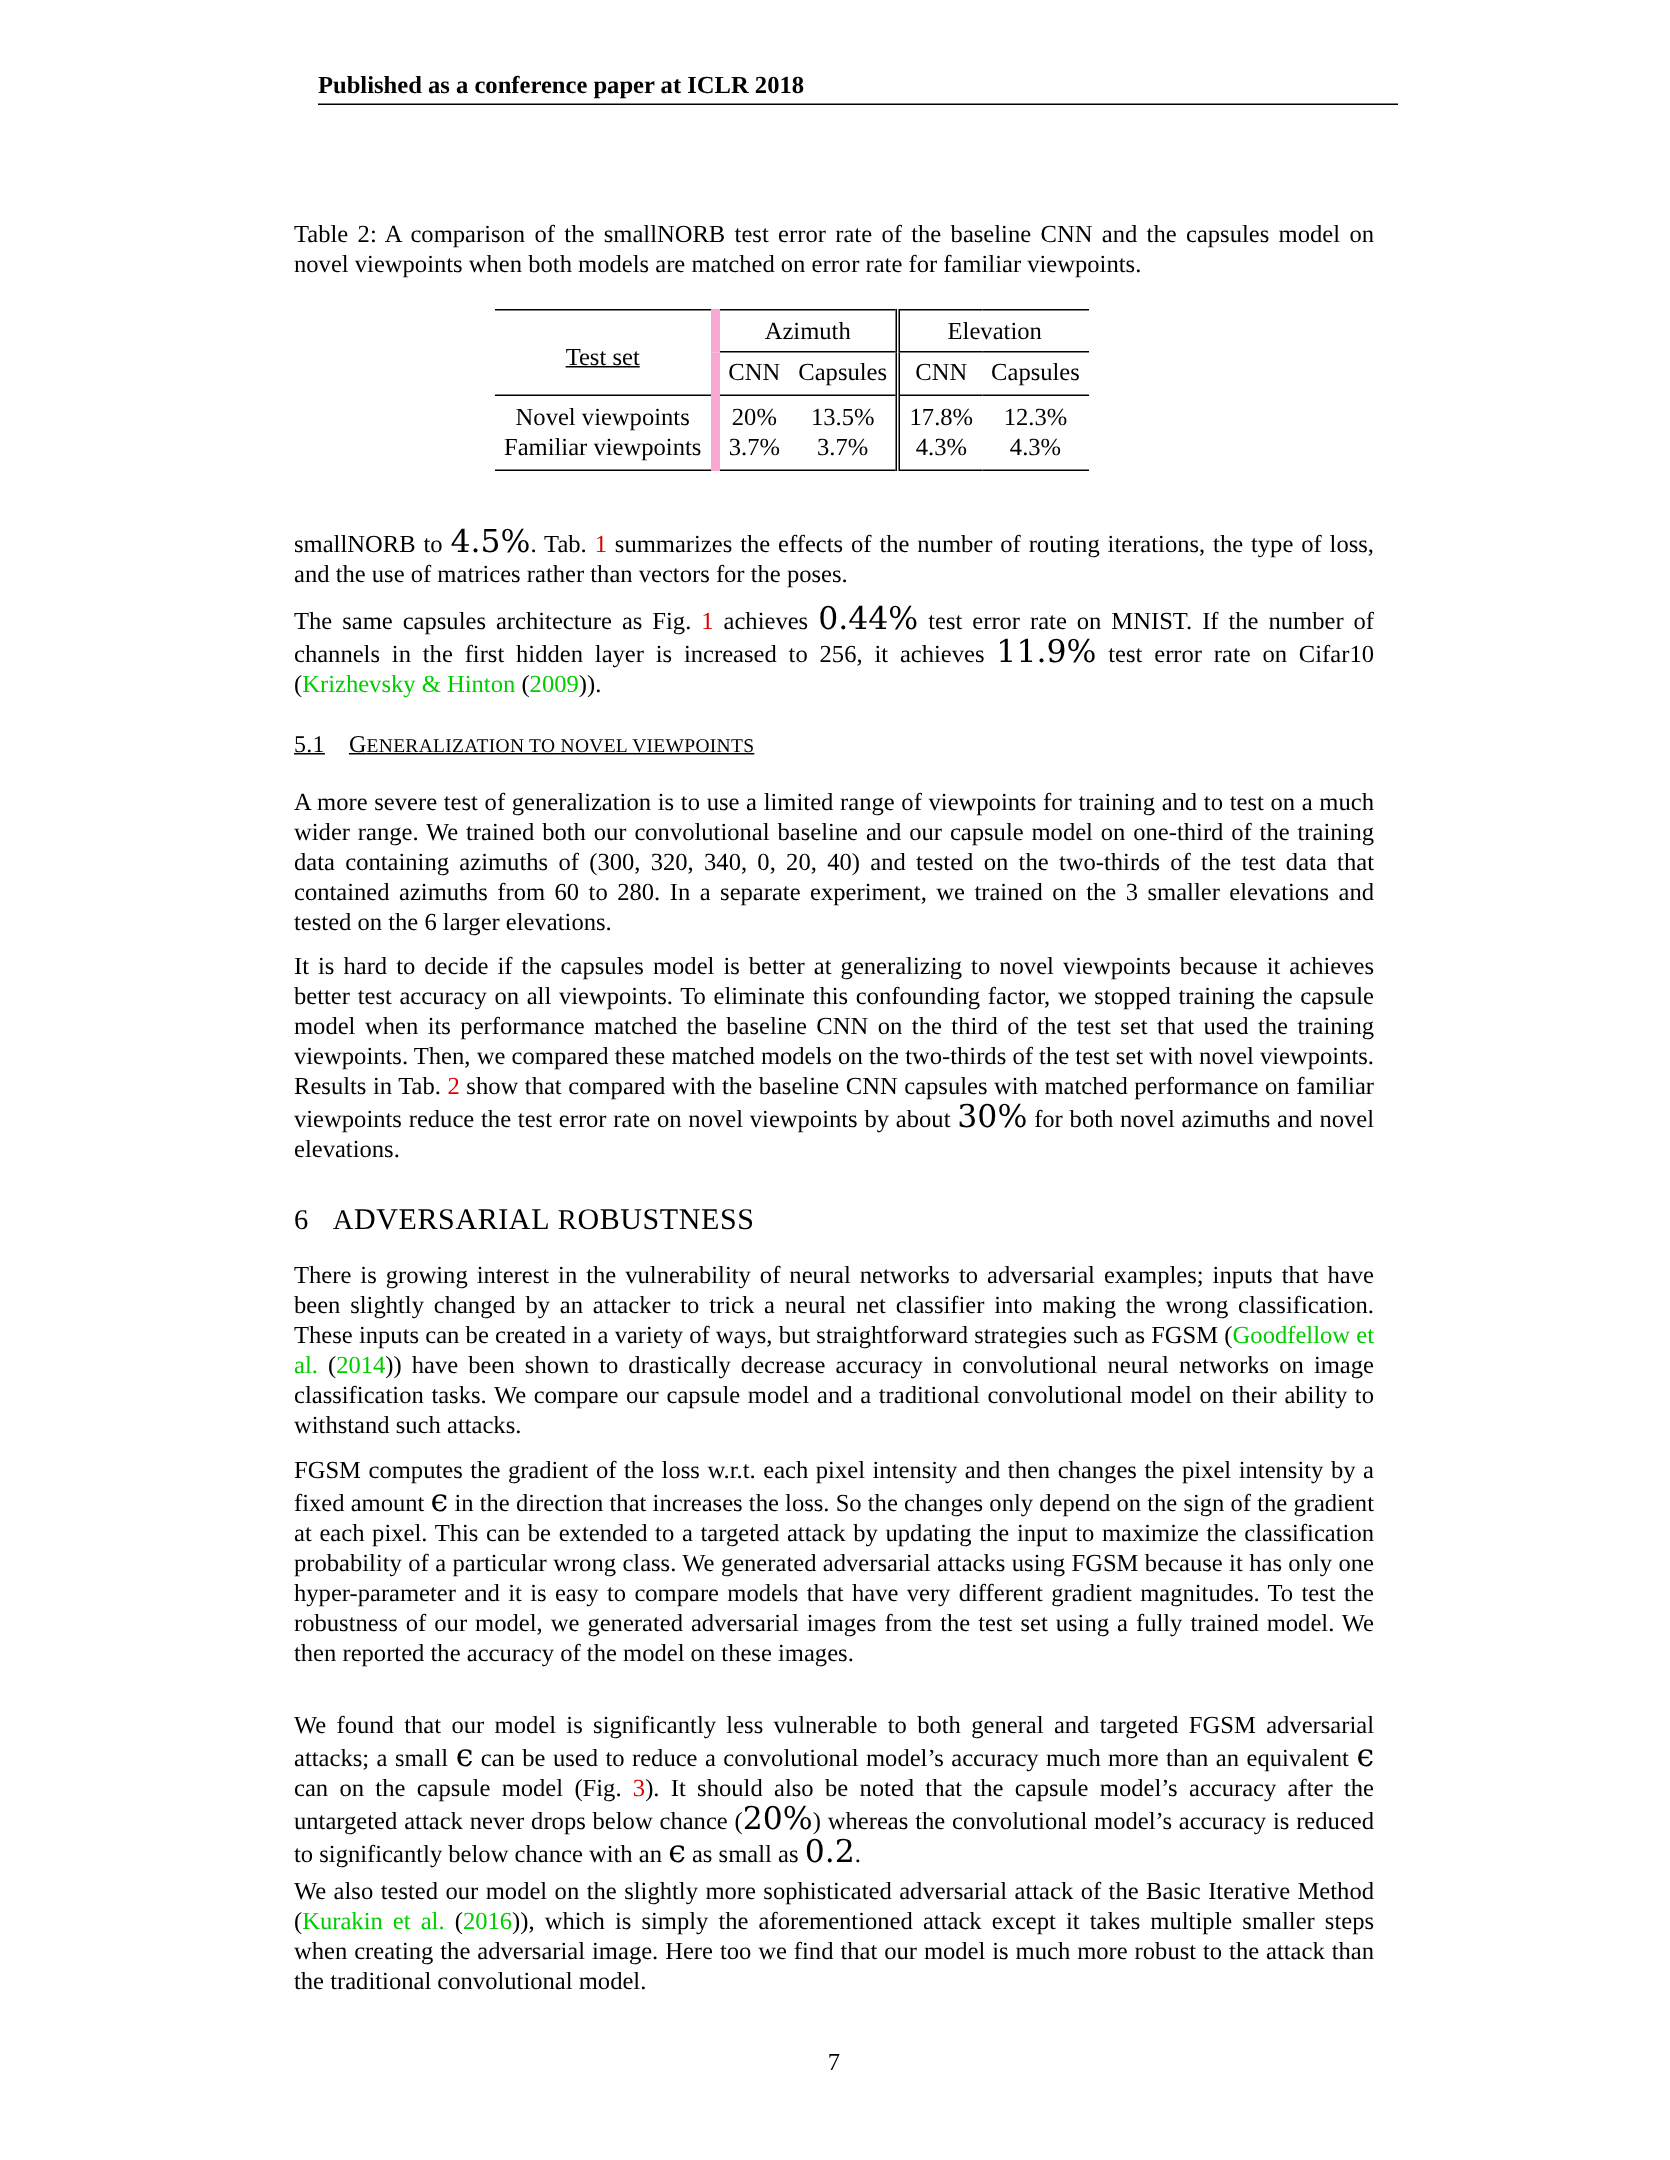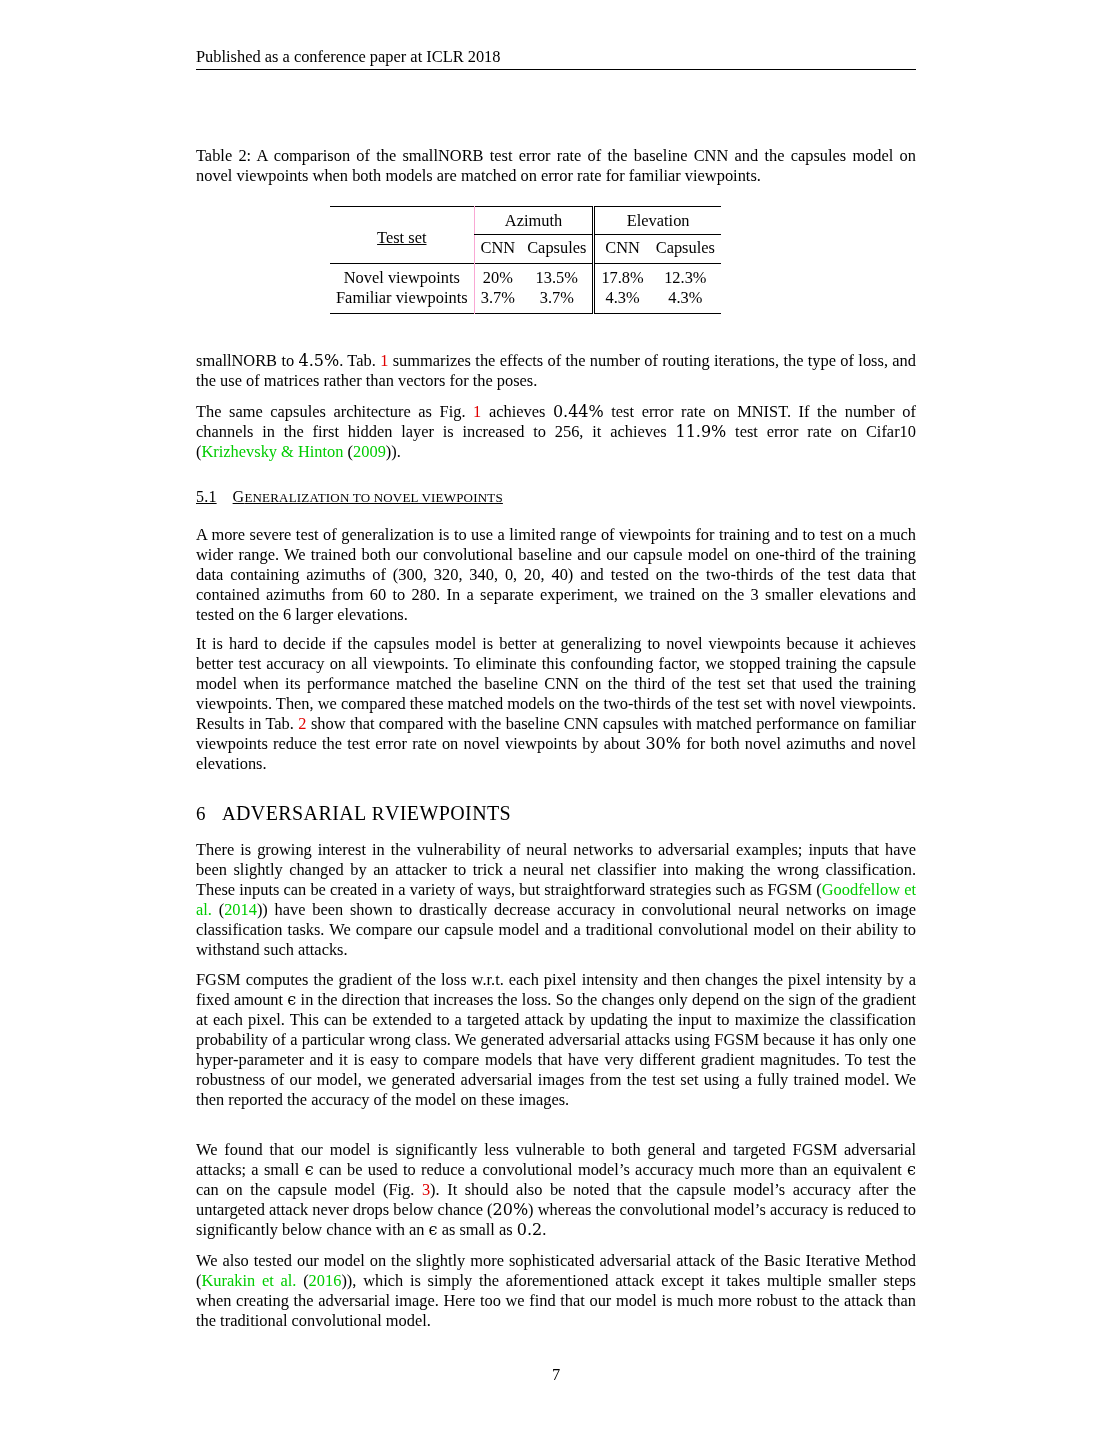--- a/index.html
+++ b/index.html
@@ -3,44 +3,45 @@
 <meta charset="utf-8">
 <style>
   html, body { margin: 0; padding: 0; background: #ffffff; }
   body {
     width: 1113px; height: 1440px; position: relative; overflow: hidden;
     font-family: "Liberation Serif", "DejaVu Serif", serif;
     color: #000; font-size: 16.4px; line-height: 20px;
   }
   .page { position: absolute; left: 196px; width: 720px; top: 0; }
   .header {
-    position: absolute; top: 47px; left: 0; width: 720px;
+    position: absolute; top: 47px; left: 16px; width: 720px;
     font-size: 16.4px; line-height: 20px; padding-bottom: 2px;
     border-bottom: 1px solid #000;
+    font-weight: bold;
   }
   .caption { position: absolute; top: 146px; left: 0; width: 720px; text-align: justify; }
   .tbl-wrap { position: absolute; top: 206px; left: 134px; }
   table { border-collapse: collapse; font-size: 16.4px; line-height: 20px; }
   table td { padding: 0 6px; text-align: center; white-space: nowrap; }
   .rule-top { border-top: 1px solid #000; }
   .rule-bot { border-bottom: 1px solid #000; }
-  .vl { border-left: 1px solid #f9a8d4; }
+  .vl { border-left: 6px solid #f9a8d4; }
   .vll { border-left: 3px double #000; margin-left: 14px; }
   .sub-rule { border-bottom: 1px solid #000; }
   .p { position: absolute; left: 0; width: 720px; text-align: justify; }
   .sec-sub { position: absolute; left: 0; font-size: 16px; letter-spacing: 0.2px; text-decoration: underline; }
   .sec { position: absolute; left: 0; font-size: 19px; letter-spacing: 0.4px; }
   .sc-big { font-size: 19px; }
   .sc-small { font-size: 20px; }
   .sc2-big { font-size: 16px; }
   .sc2-small { font-size: 13px; }
   .num { margin-right: 16px; }
   .ref-red { color: #e00000; }
   .cite { color: #00cc00; }
-  .math { font-family: "DejaVu Serif", serif; font-size: 16px; }
+  .math { font-family: "DejaVu Serif", serif; font-size: 21px; }
   .pagenum { position: absolute; top: 1365px; left: 0; width: 720px; text-align: center; }
 </style>
 </head>
 <body>
 
 <div class="page">
 
   <div class="header">Published as a conference paper at ICLR 2018</div>
 
   <div class="caption">Table 2: A comparison of the smallNORB test error rate of the baseline CNN and the capsules model on novel viewpoints when both models are matched on error rate for familiar viewpoints.</div>
@@ -80,21 +81,21 @@
   <p class="p" style="top:351px;margin:0;"><span>smallNORB to </span><span class="math">4.5%</span><span>. Tab. </span><a class="ref-red">1</a><span> summarizes the effects of the number of routing iterations, the type of loss, and the use of matrices rather than vectors for the poses.</span></p>
 
   <p class="p" style="top:402px;margin:0;"><span>The same capsules architecture as Fig. </span><a class="ref-red">1</a><span> achieves </span><span class="math">0.44%</span><span> test error rate on MNIST. If the number of channels in the first hidden layer is increased to 256, it achieves </span><span class="math">11.9%</span><span> test error rate on Cifar10 (</span><a class="cite">Krizhevsky &amp; Hinton</a><span> (</span><a class="cite">2009</a><span>)).</span></p>
 
   <div class="sec-sub" style="top:487px;"><span class="num">5.1</span><span class="sc2-big">G</span><span class="sc2-small">ENERALIZATION TO NOVEL VIEWPOINTS</span></div>
 
   <p class="p" style="top:525px;margin:0;">A more severe test of generalization is to use a limited range of viewpoints for training and to test on a much wider range. We trained both our convolutional baseline and our capsule model on one-third of the training data containing azimuths of (300, 320, 340, 0, 20, 40) and tested on the two-thirds of the test data that contained azimuths from 60 to 280. In a separate experiment, we trained on the 3 smaller elevations and tested on the 6 larger elevations.</p>
 
   <p class="p" style="top:634px;margin:0;"><span>It is hard to decide if the capsules model is better at generalizing to novel viewpoints because it achieves better test accuracy on all viewpoints. To eliminate this confounding factor, we stopped training the capsule model when its performance matched the baseline CNN on the third of the test set that used the training viewpoints. Then, we compared these matched models on the two-thirds of the test set with novel viewpoints. Results in Tab. </span><a class="ref-red">2</a><span> show that compared with the baseline CNN capsules with matched performance on familiar viewpoints reduce the test error rate on novel viewpoints by about </span><span class="math">30%</span><span> for both novel azimuths and novel elevations.</span></p>
 
-  <div class="sec" style="top:803px;"><span class="num">6</span><span class="sc-big">A</span><span class="sc-small">DVERSARIAL</span> <span class="sc-big">R</span><span class="sc-small">VIEWPOINTS</span></div>
+  <div class="sec" style="top:803px;"><span class="num">6</span><span class="sc-big">A</span><span class="sc-small">DVERSARIAL</span> <span class="sc-big">R</span><span class="sc-small">OBUSTNESS</span></div>
 
   <p class="p" style="top:840px;margin:0;"><span>There is growing interest in the vulnerability of neural networks to adversarial examples; inputs that have been slightly changed by an attacker to trick a neural net classifier into making the wrong classification. These inputs can be created in a variety of ways, but straightforward strategies such as FGSM (</span><a class="cite">Goodfellow et al.</a><span> (</span><a class="cite">2014</a><span>)) have been shown to drastically decrease accuracy in convolutional neural networks on image classification tasks. We compare our capsule model and a traditional convolutional model on their ability to withstand such attacks.</span></p>
 
   <p class="p" style="top:970px;margin:0;"><span>FGSM computes the gradient of the loss w.r.t. each pixel intensity and then changes the pixel intensity by a fixed amount </span><span class="math">ϵ</span><span> in the direction that increases the loss. So the changes only depend on the sign of the gradient at each pixel. This can be extended to a targeted attack by updating the input to maximize the classification probability of a particular wrong class. We generated adversarial attacks using FGSM because it has only one hyper-parameter and it is easy to compare models that have very different gradient magnitudes. To test the robustness of our model, we generated adversarial images from the test set using a fully trained model. We then reported the accuracy of the model on these images.</span></p>
 
   <p class="p" style="top:1140px;margin:0;"><span>We found that our model is significantly less vulnerable to both general and targeted FGSM adversarial attacks; a small </span><span class="math">ϵ</span><span> can be used to reduce a convolutional model’s accuracy much more than an equivalent </span><span class="math">ϵ</span><span> can on the capsule model (Fig. </span><a class="ref-red">3</a><span>). It should also be noted that the capsule model’s accuracy after the untargeted attack never drops below chance (</span><span class="math">20%</span><span>) whereas the convolutional model’s accuracy is reduced to significantly below chance with an </span><span class="math">ϵ</span><span> as small as </span><span class="math">0.2</span><span>.</span></p>
 
   <p class="p" style="top:1251px;margin:0;"><span>We also tested our model on the slightly more sophisticated adversarial attack of the Basic Iterative Method (</span><a class="cite">Kurakin et al.</a><span> (</span><a class="cite">2016</a><span>)), which is simply the aforementioned attack except it takes multiple smaller steps when creating the adversarial image. Here too we find that our model is much more robust to the attack than the traditional convolutional model.</span></p>
 
   <div class="pagenum">7</div>

